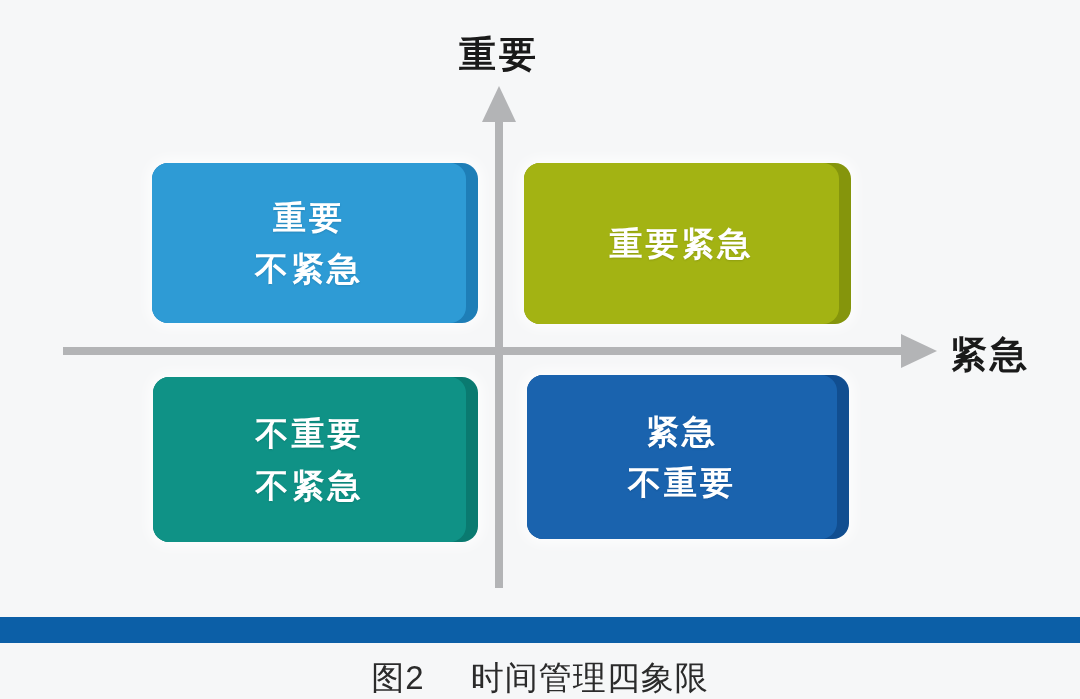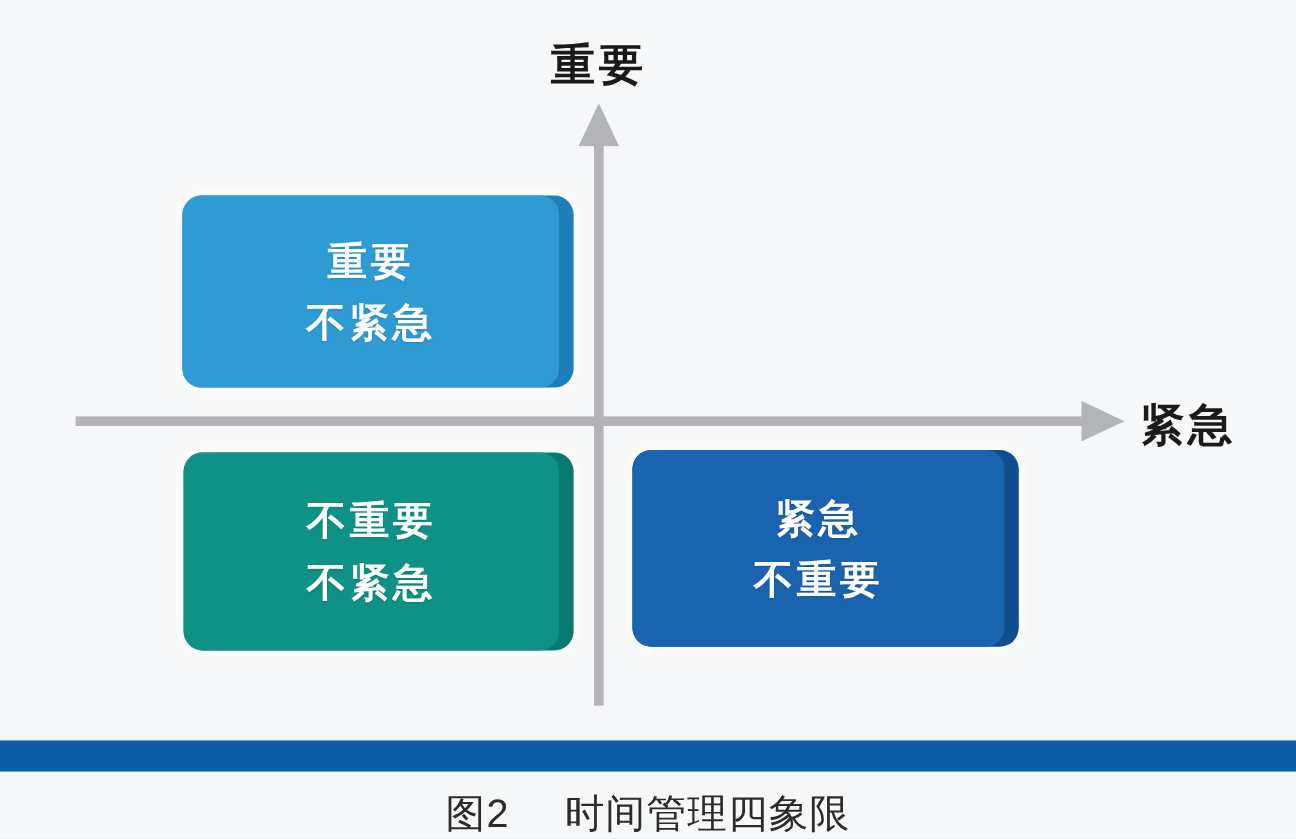--- a/index.html
+++ b/index.html
@@ -109,20 +109,28 @@
 
   <div class="quadrant pos-tl" style="background: rgb(30, 126, 183);">
     <div class="face" style="background: rgb(46, 155, 213);">
       <div class="qtext">
         <span>重要</span>
         <span>不紧急</span>
       </div>
     </div>
   </div>
 
+  <div class="quadrant pos-tr" style="background: rgb(133, 149, 12);">
+    <div class="face" style="background: rgb(163, 179, 19);">
+      <div class="qtext">
+        <span>重要紧急</span>
+        <span></span>
+      </div>
+    </div>
+  </div>
 
   <div class="quadrant pos-bl" style="background: rgb(10, 122, 112);">
     <div class="face" style="background: rgb(15, 146, 134);">
       <div class="qtext">
         <span>不重要</span>
         <span>不紧急</span>
       </div>
     </div>
   </div>
 

